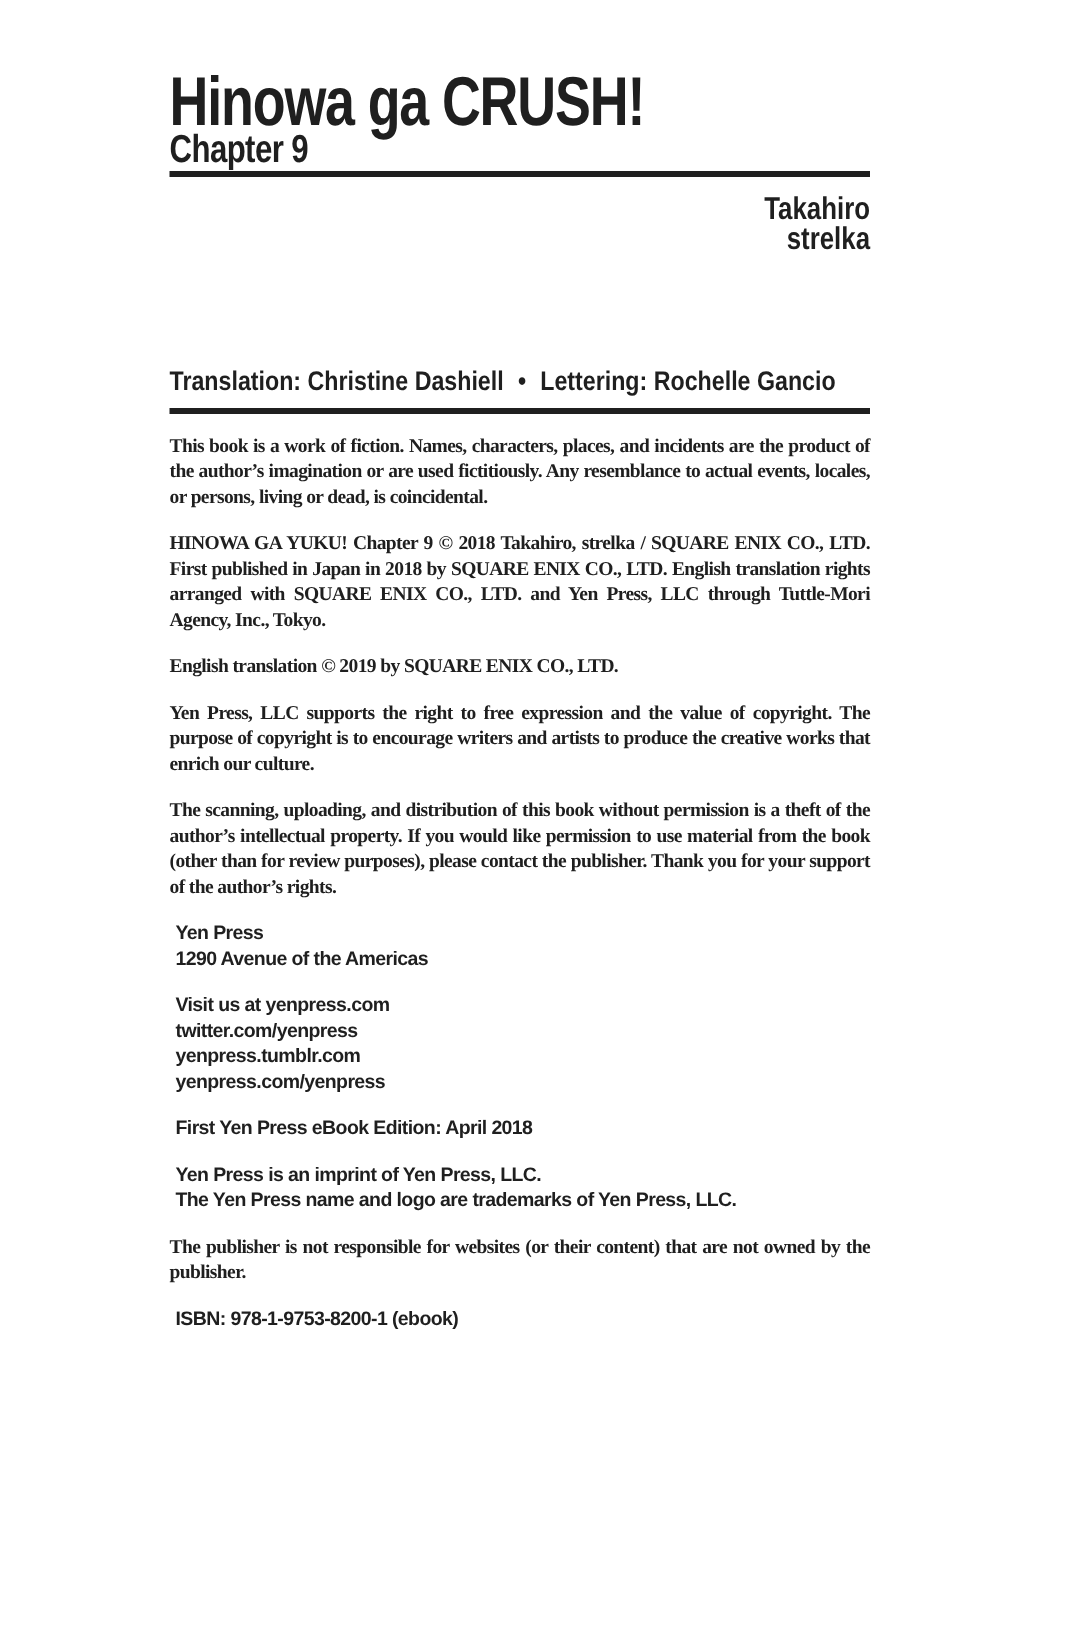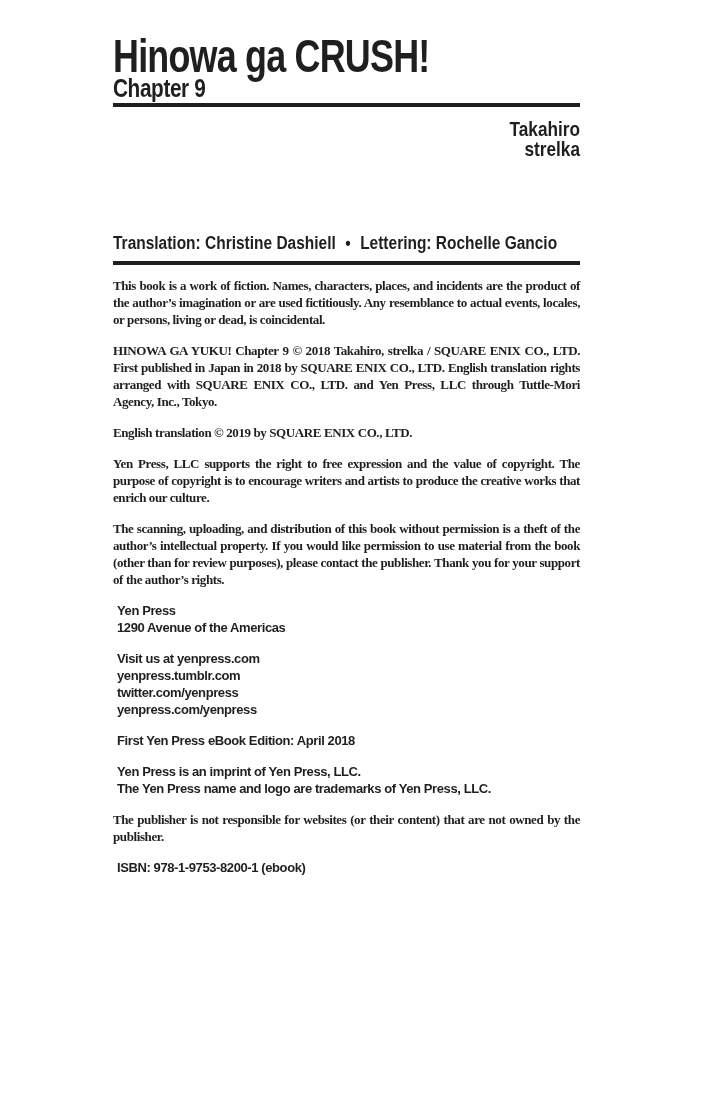--- a/index.html
+++ b/index.html
@@ -13,21 +13,21 @@
     height: 1095px;
     background: #ffffff;
     overflow: hidden;
     font-family: "Liberation Sans", sans-serif;
     font-weight: bold;
     color: #1f1f1f;
   }
   .content {
     position: absolute;
     left: 113px;
-    top: 36px;
+    top: 47px;
     width: 467px;
   }
   .book-title {
     font-size: 46px;
     line-height: 40px;
     letter-spacing: -1px;
     white-space: nowrap;
     transform: scaleX(0.78);
     transform-origin: 0 50%;
   }
@@ -110,22 +110,22 @@
       <p>Yen Press, LLC supports the right to free expression and the value of copyright. The purpose of copyright is to encourage writers and artists to produce the creative works that enrich our culture.</p>
       <p>The scanning, uploading, and distribution of this book without permission is a theft of the author’s intellectual property. If you would like permission to use material from the book (other than for review purposes), please contact the publisher. Thank you for your support of the author’s rights.</p>
 
       <div class="block">
         <div>Yen Press</div>
         <div>1290 Avenue of the Americas</div>
       </div>
 
       <div class="block">
         <div>Visit us at yenpress.com</div>
+        <div>twitter.com/yenpress</div>
         <div>yenpress.tumblr.com</div>
-        <div>twitter.com/yenpress</div>
         <div>yenpress.com/yenpress</div>
       </div>
 
       <div class="block">First Yen Press eBook Edition: April 2018</div>
 
       <div class="block">
         <div>Yen Press is an imprint of Yen Press, LLC.</div>
         <div>The Yen Press name and logo are trademarks of Yen Press, LLC.</div>
       </div>
 

